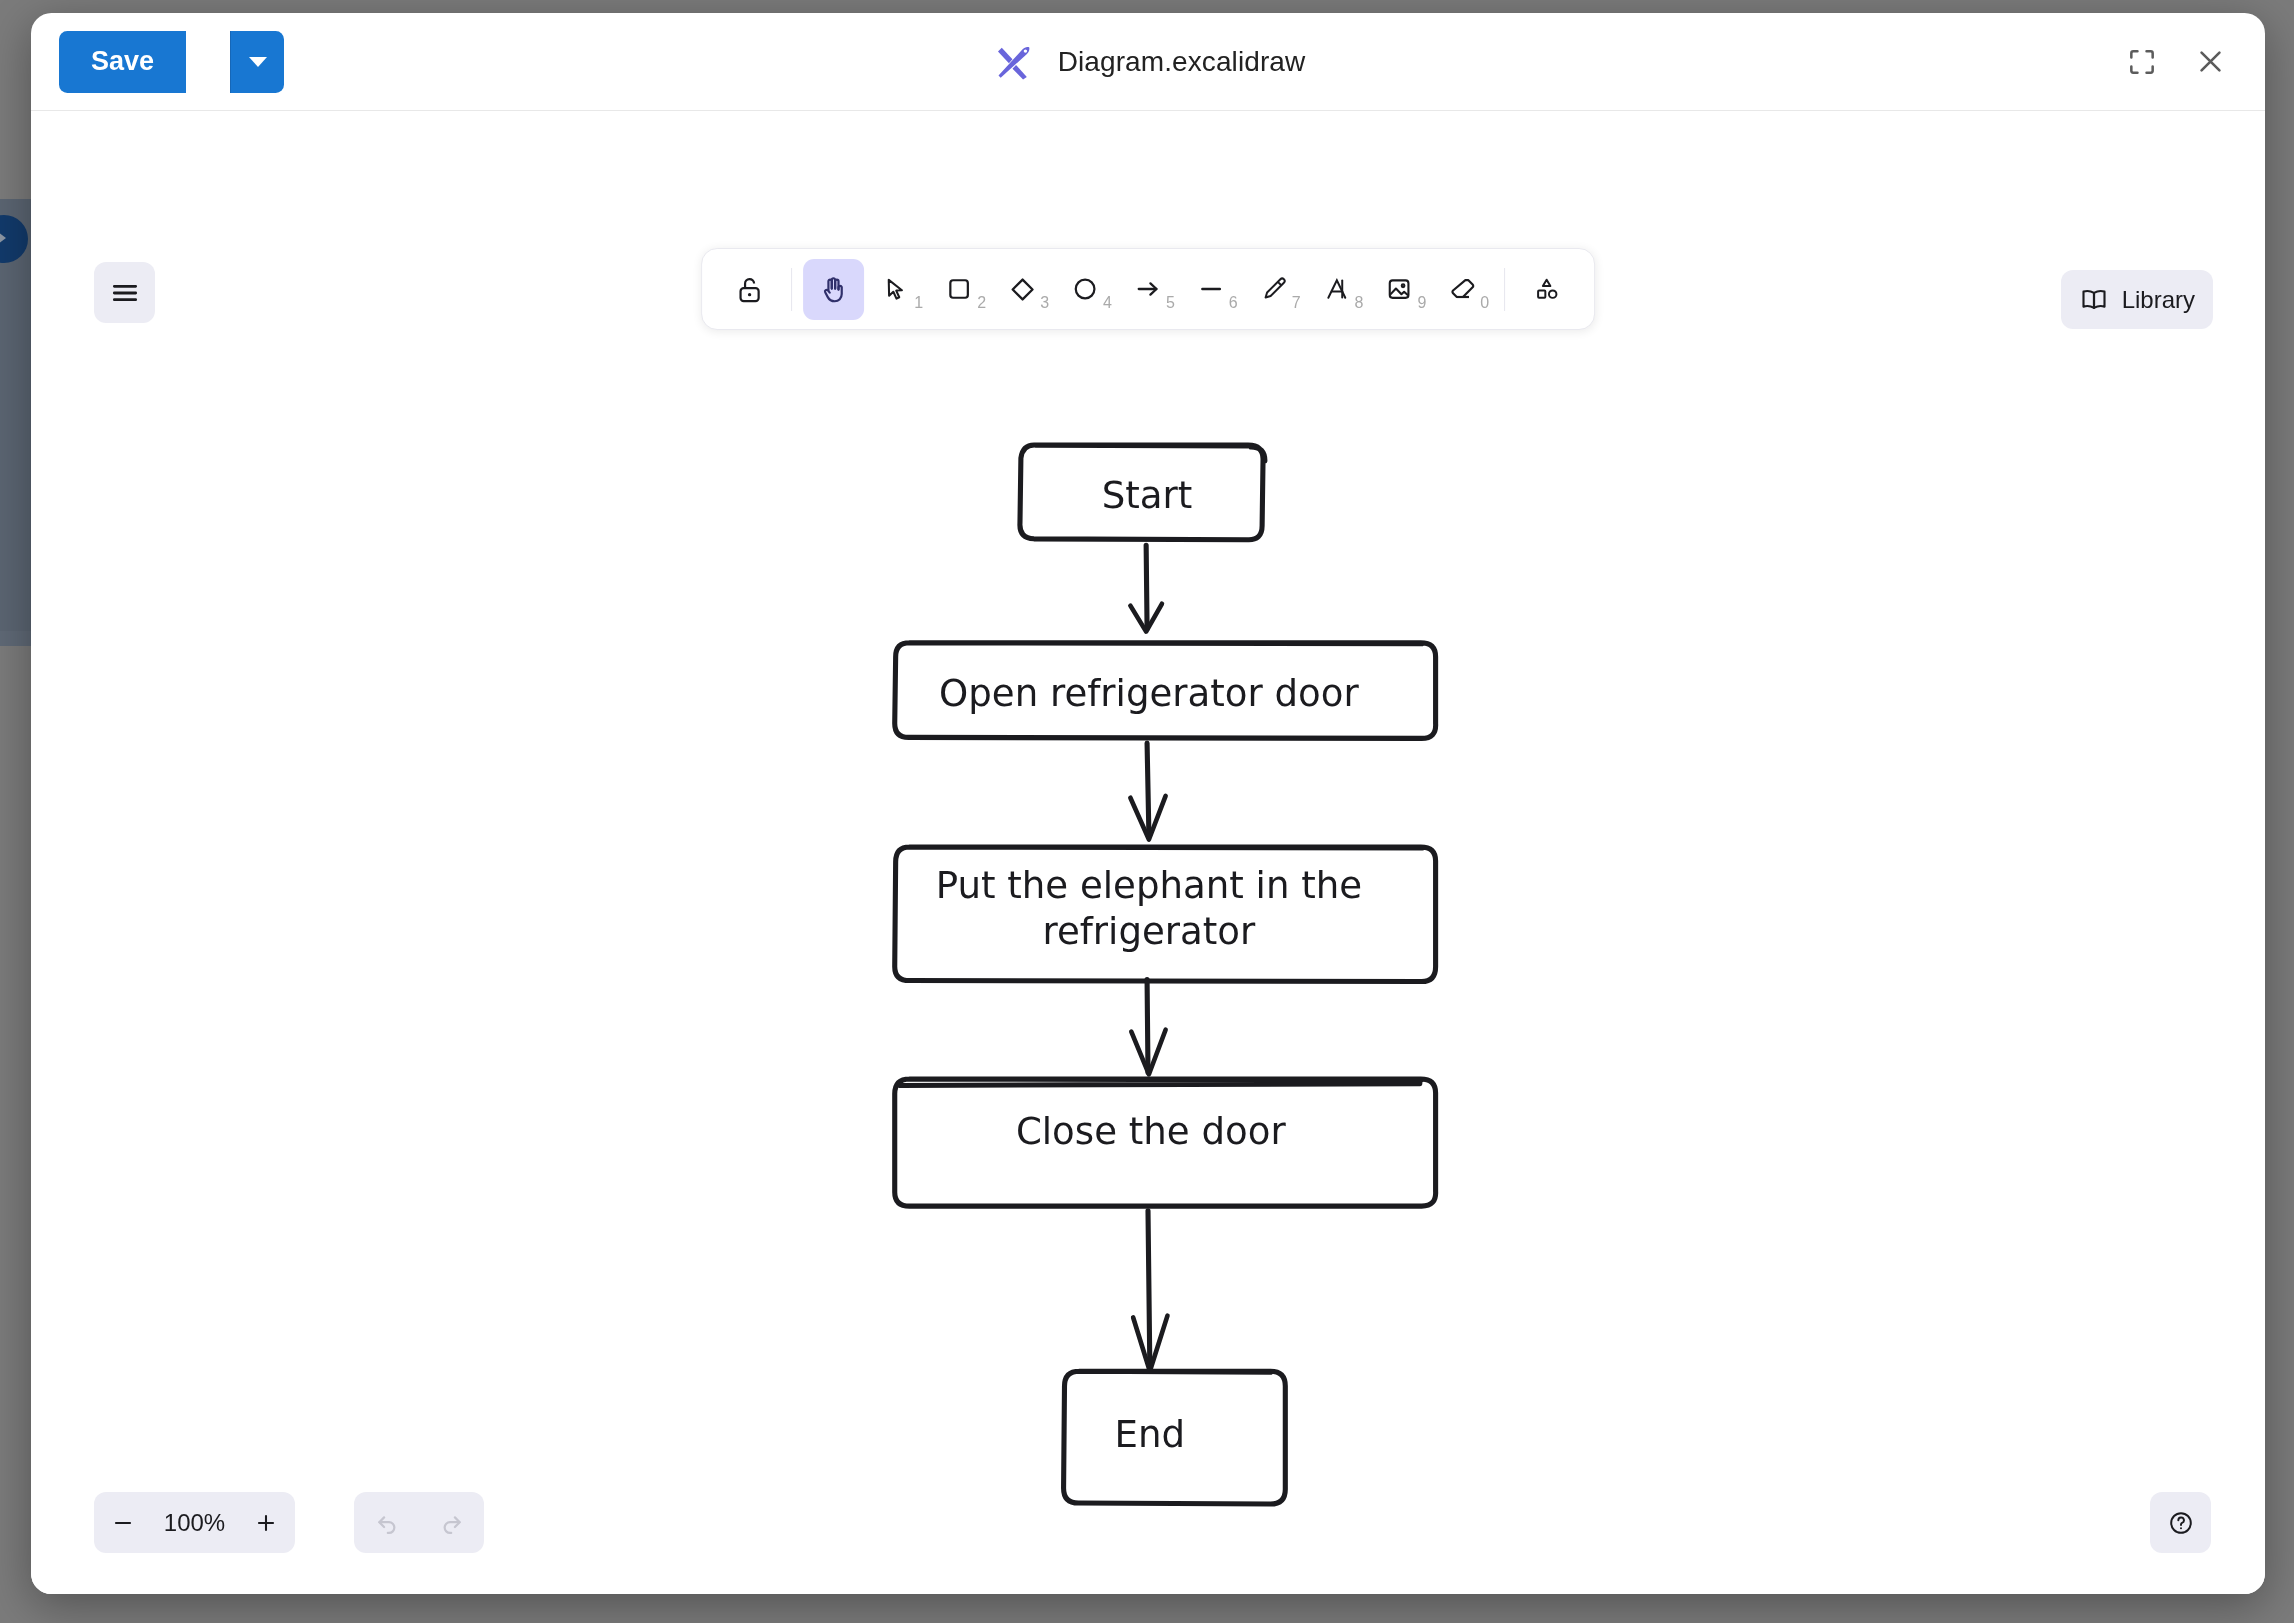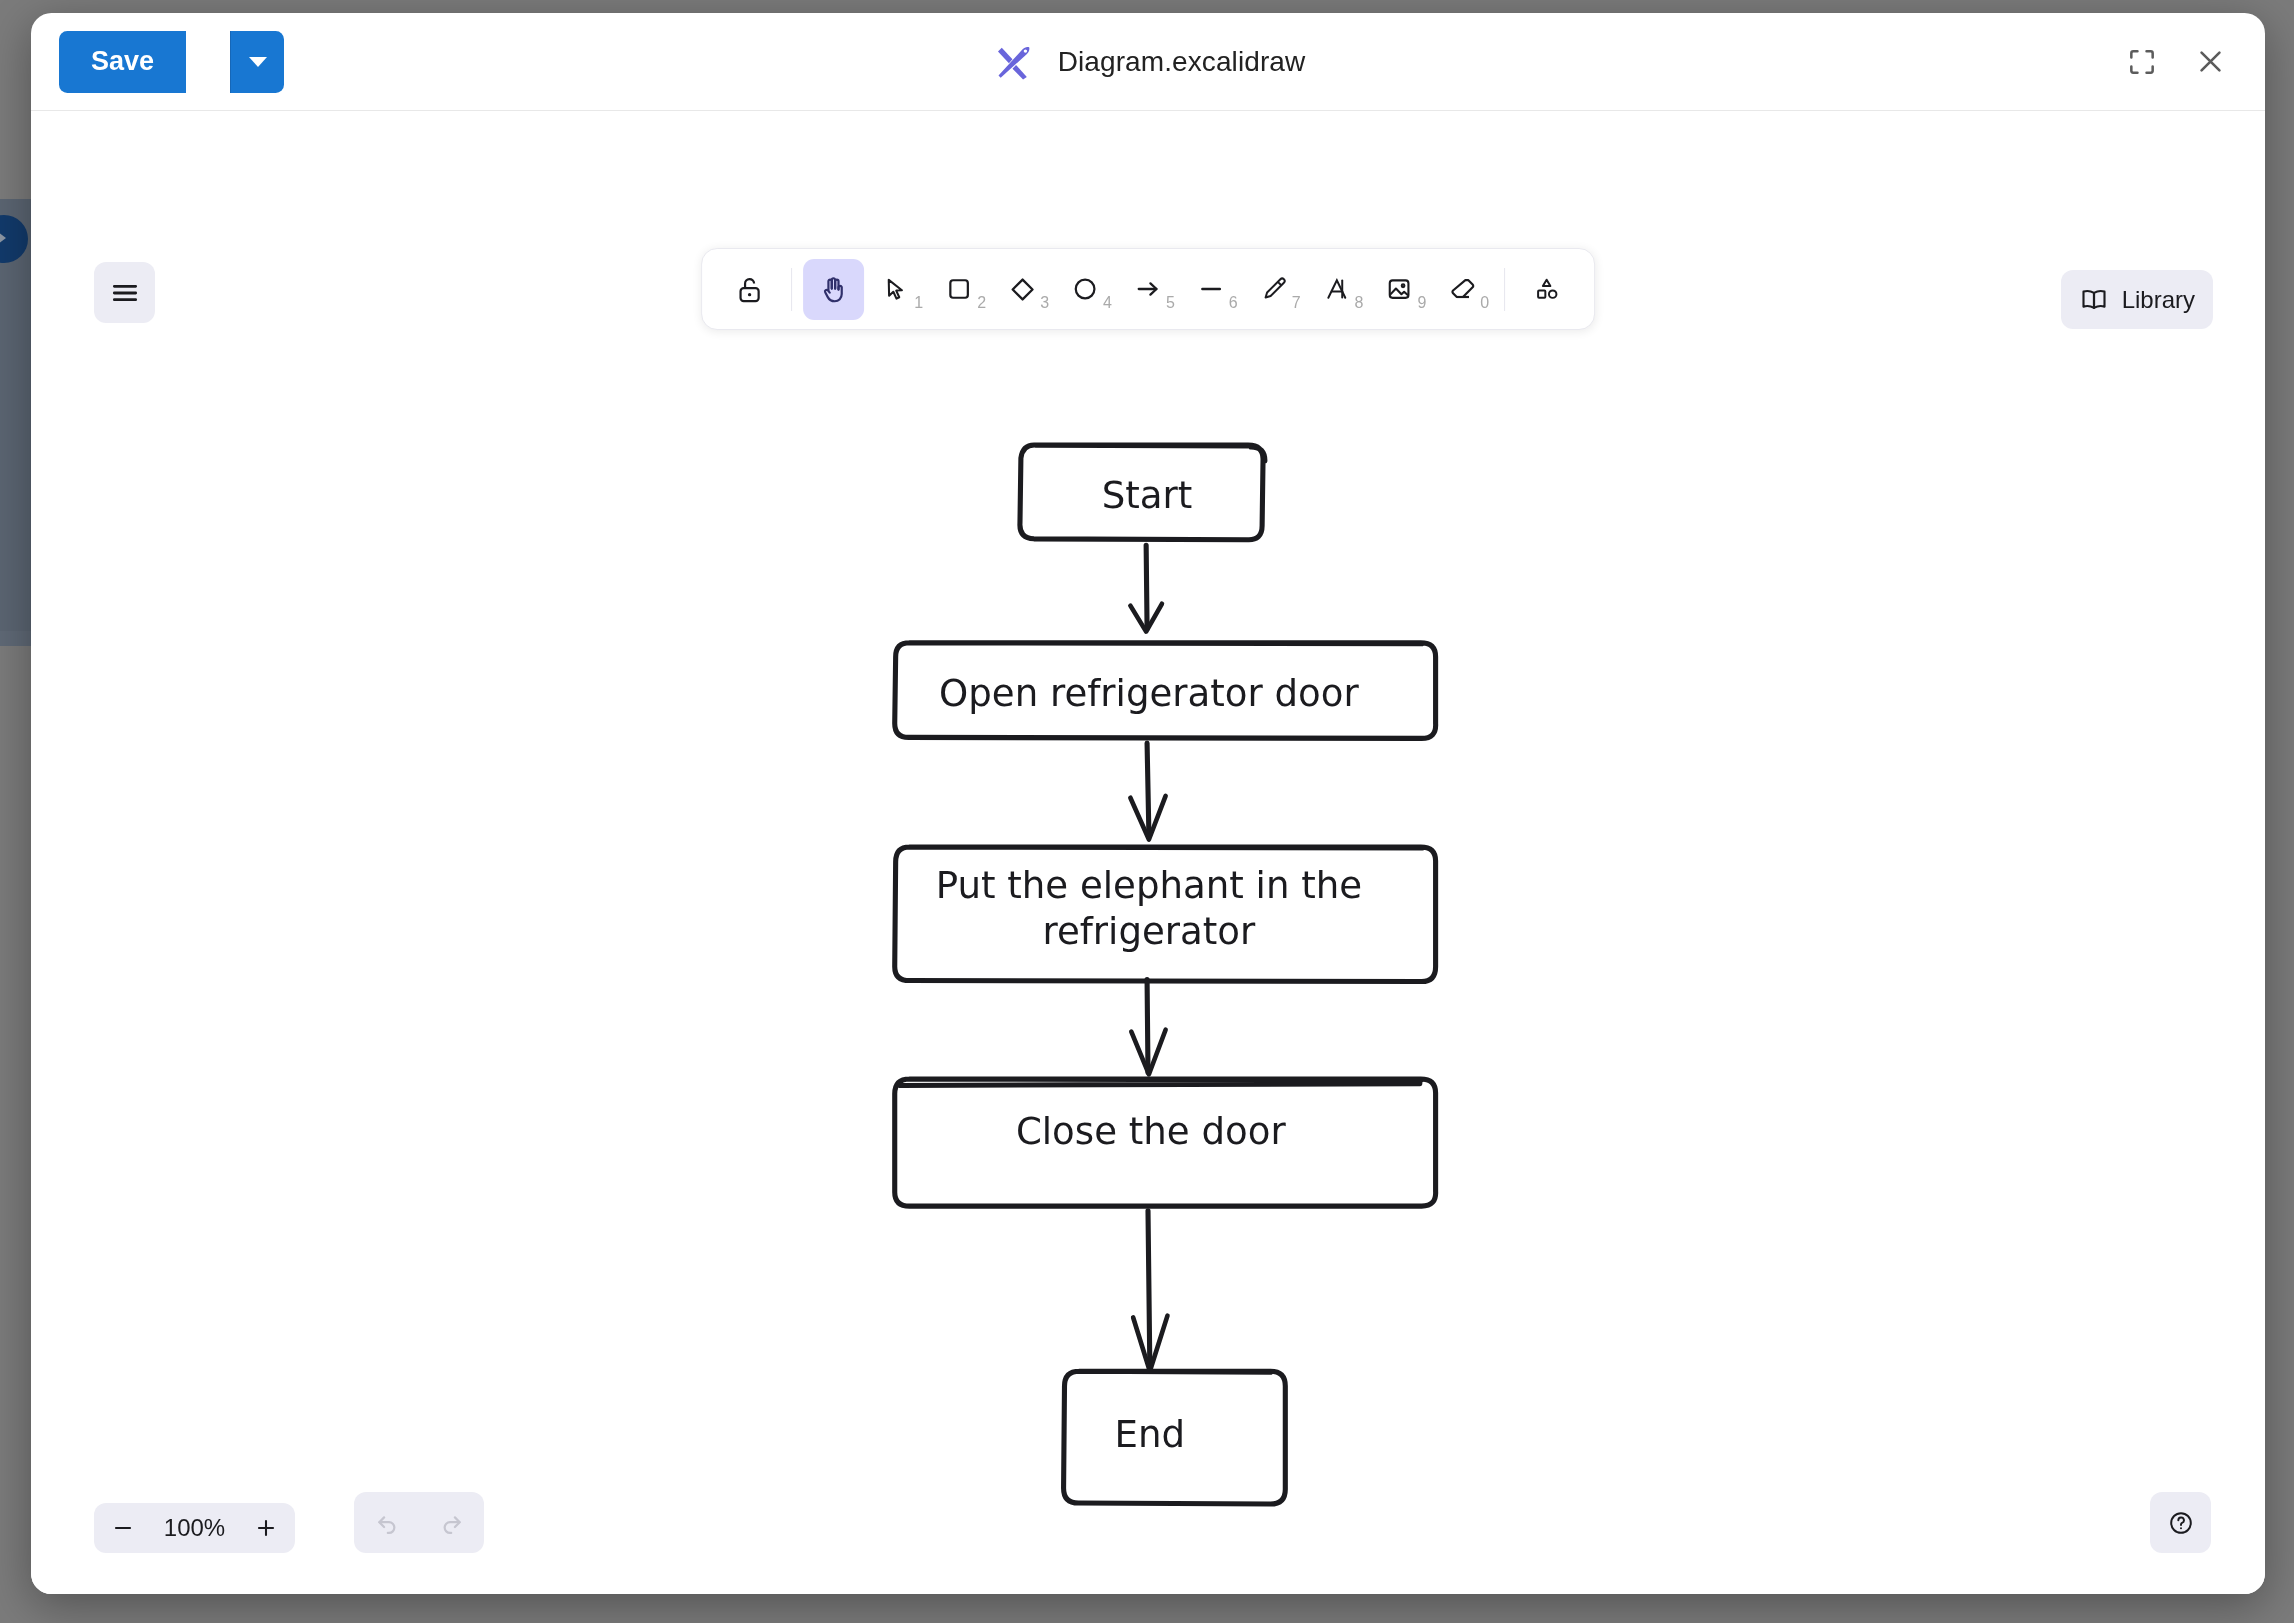--- a/index.html
+++ b/index.html
@@ -145,21 +145,21 @@
     display: flex; align-items: center; gap: 13px;
     cursor: pointer;
     margin-top: 11px;
   }
   .library-btn span { font-size: 24px; color: #1b1b1f; }
 
   
   .zoom-group {
     position: absolute; left: 63px; bottom: 41px;
     background: #ececf4; border-radius: 12px;
-    height: 50px; display: flex; align-items: center;
+    height: 61px; display: flex; align-items: center;
   }
   .zbtn {
     width: 58px; height: 61px;
     display: flex; align-items: center; justify-content: center;
     cursor: pointer;
   }
   .zval {
     width: 85px; text-align: center;
     font-size: 24px; color: #1b1b1f; cursor: pointer;
   }

